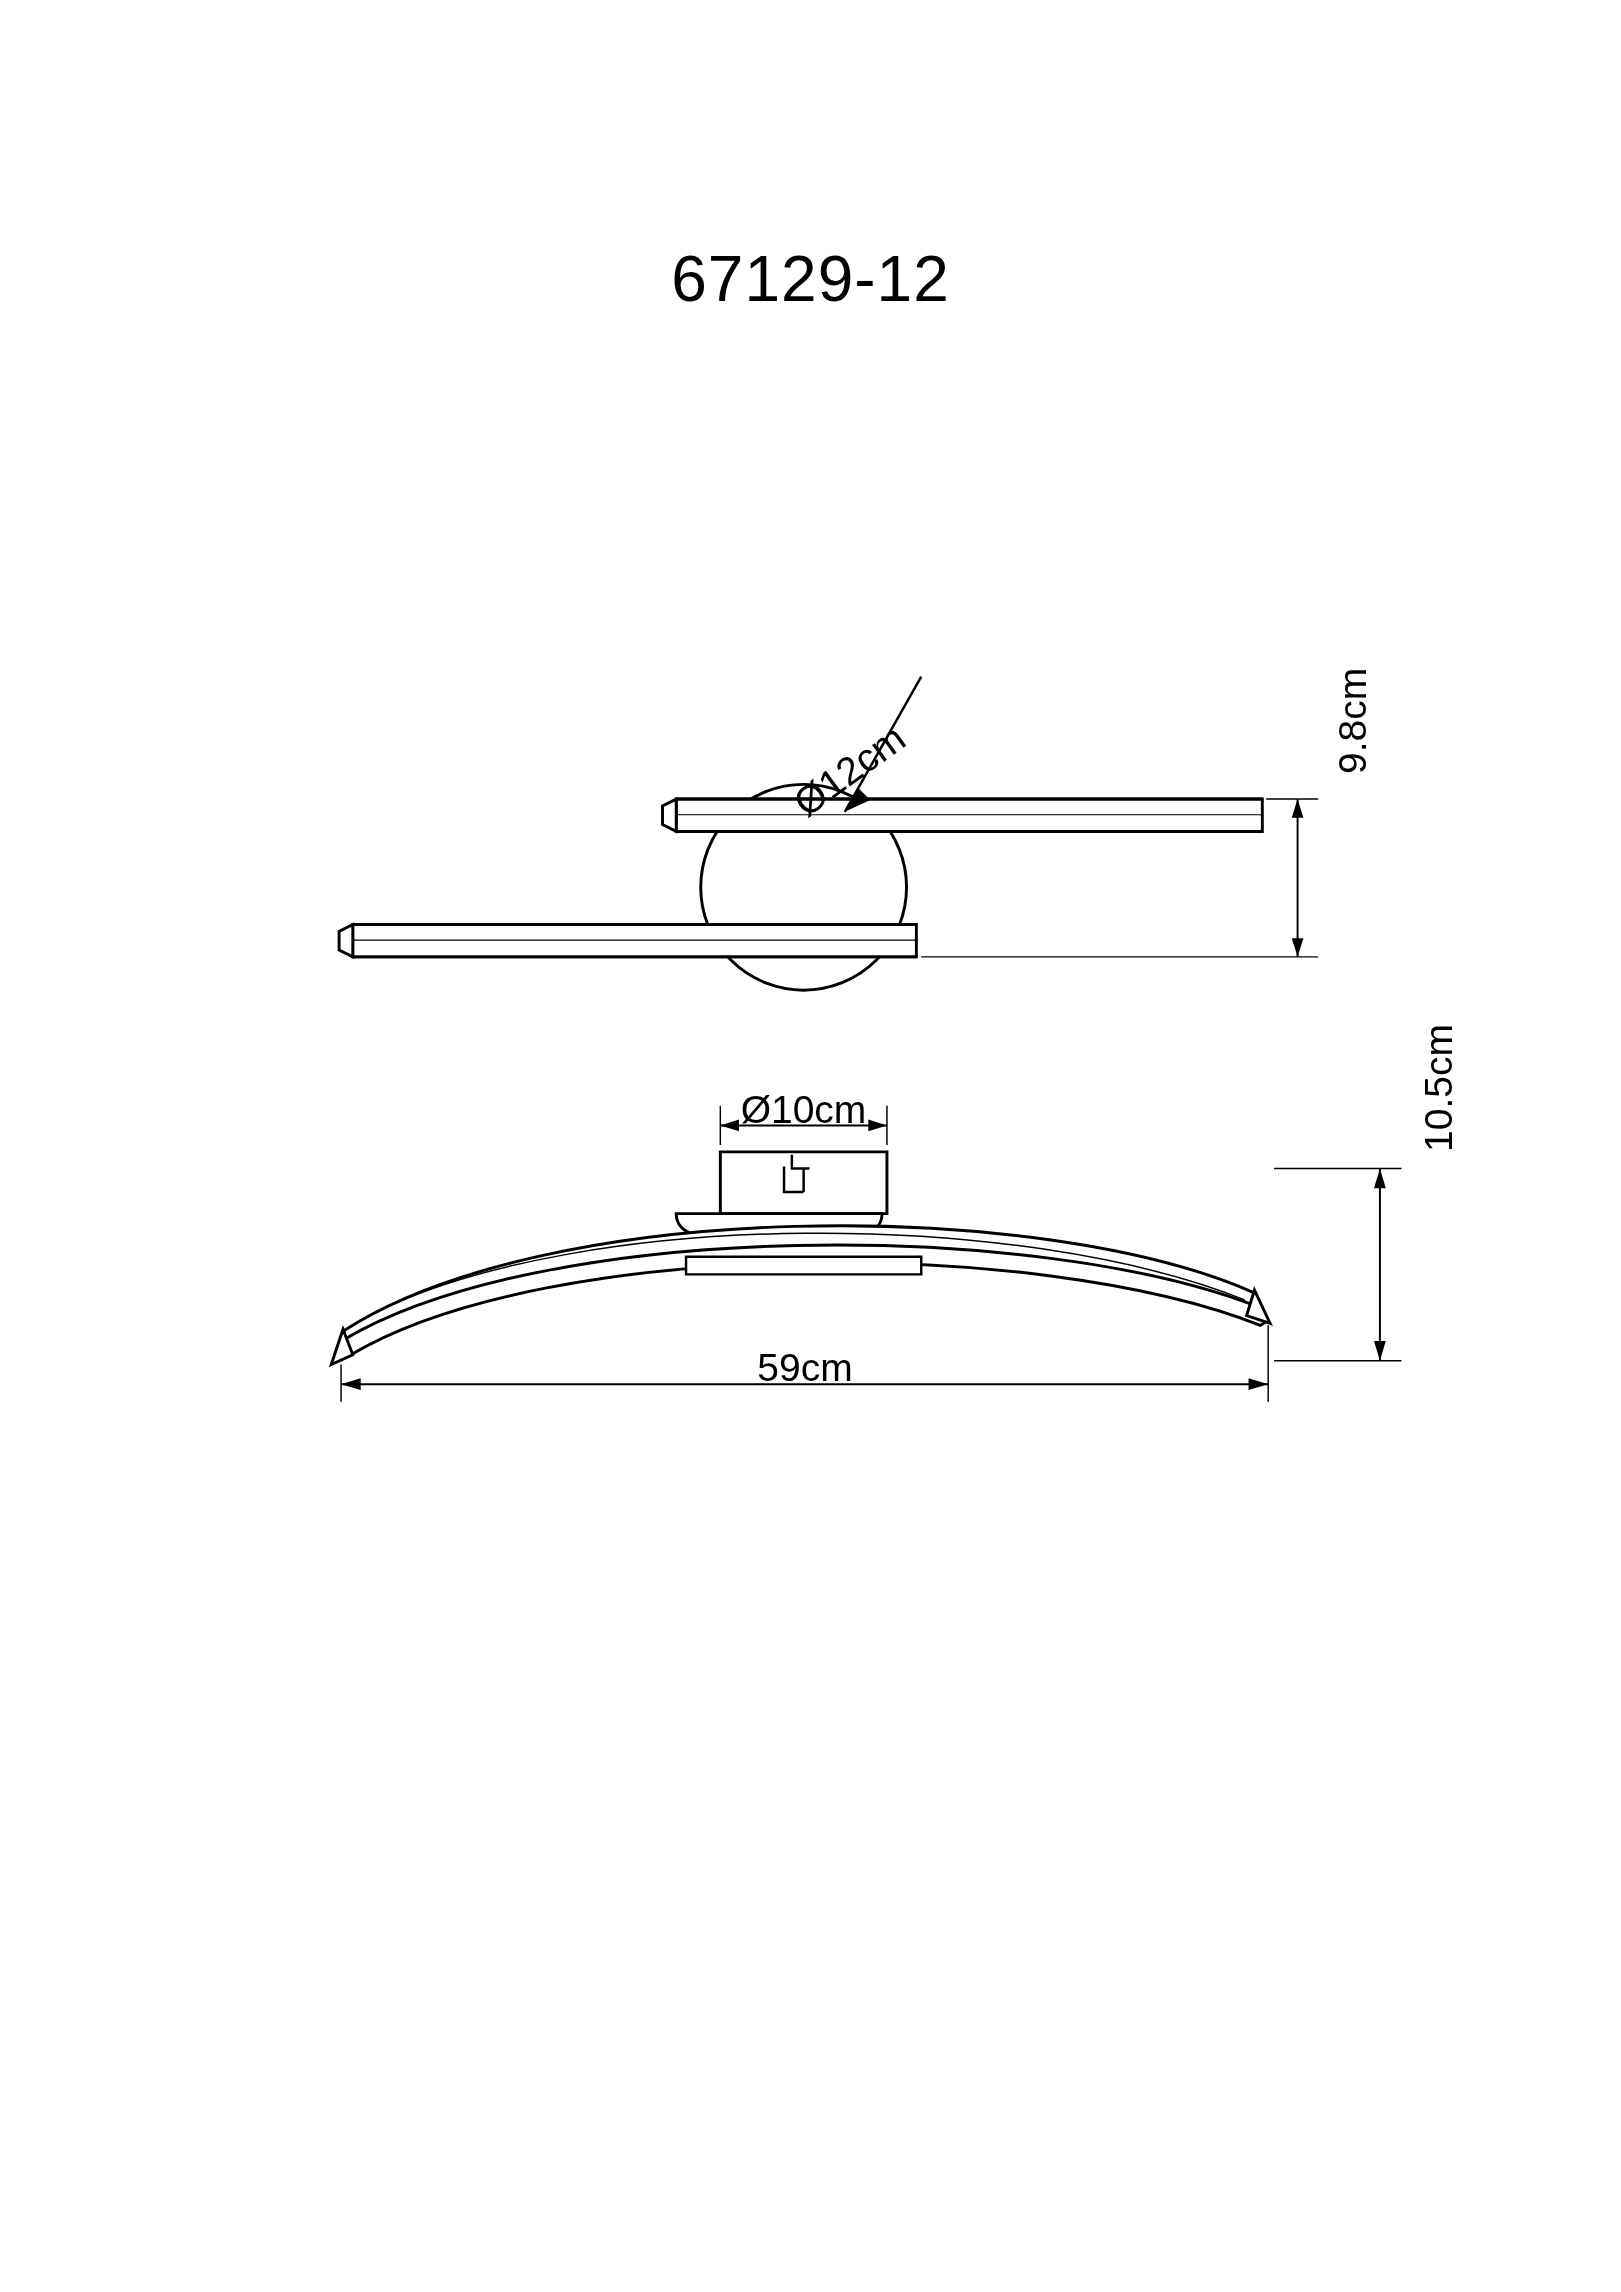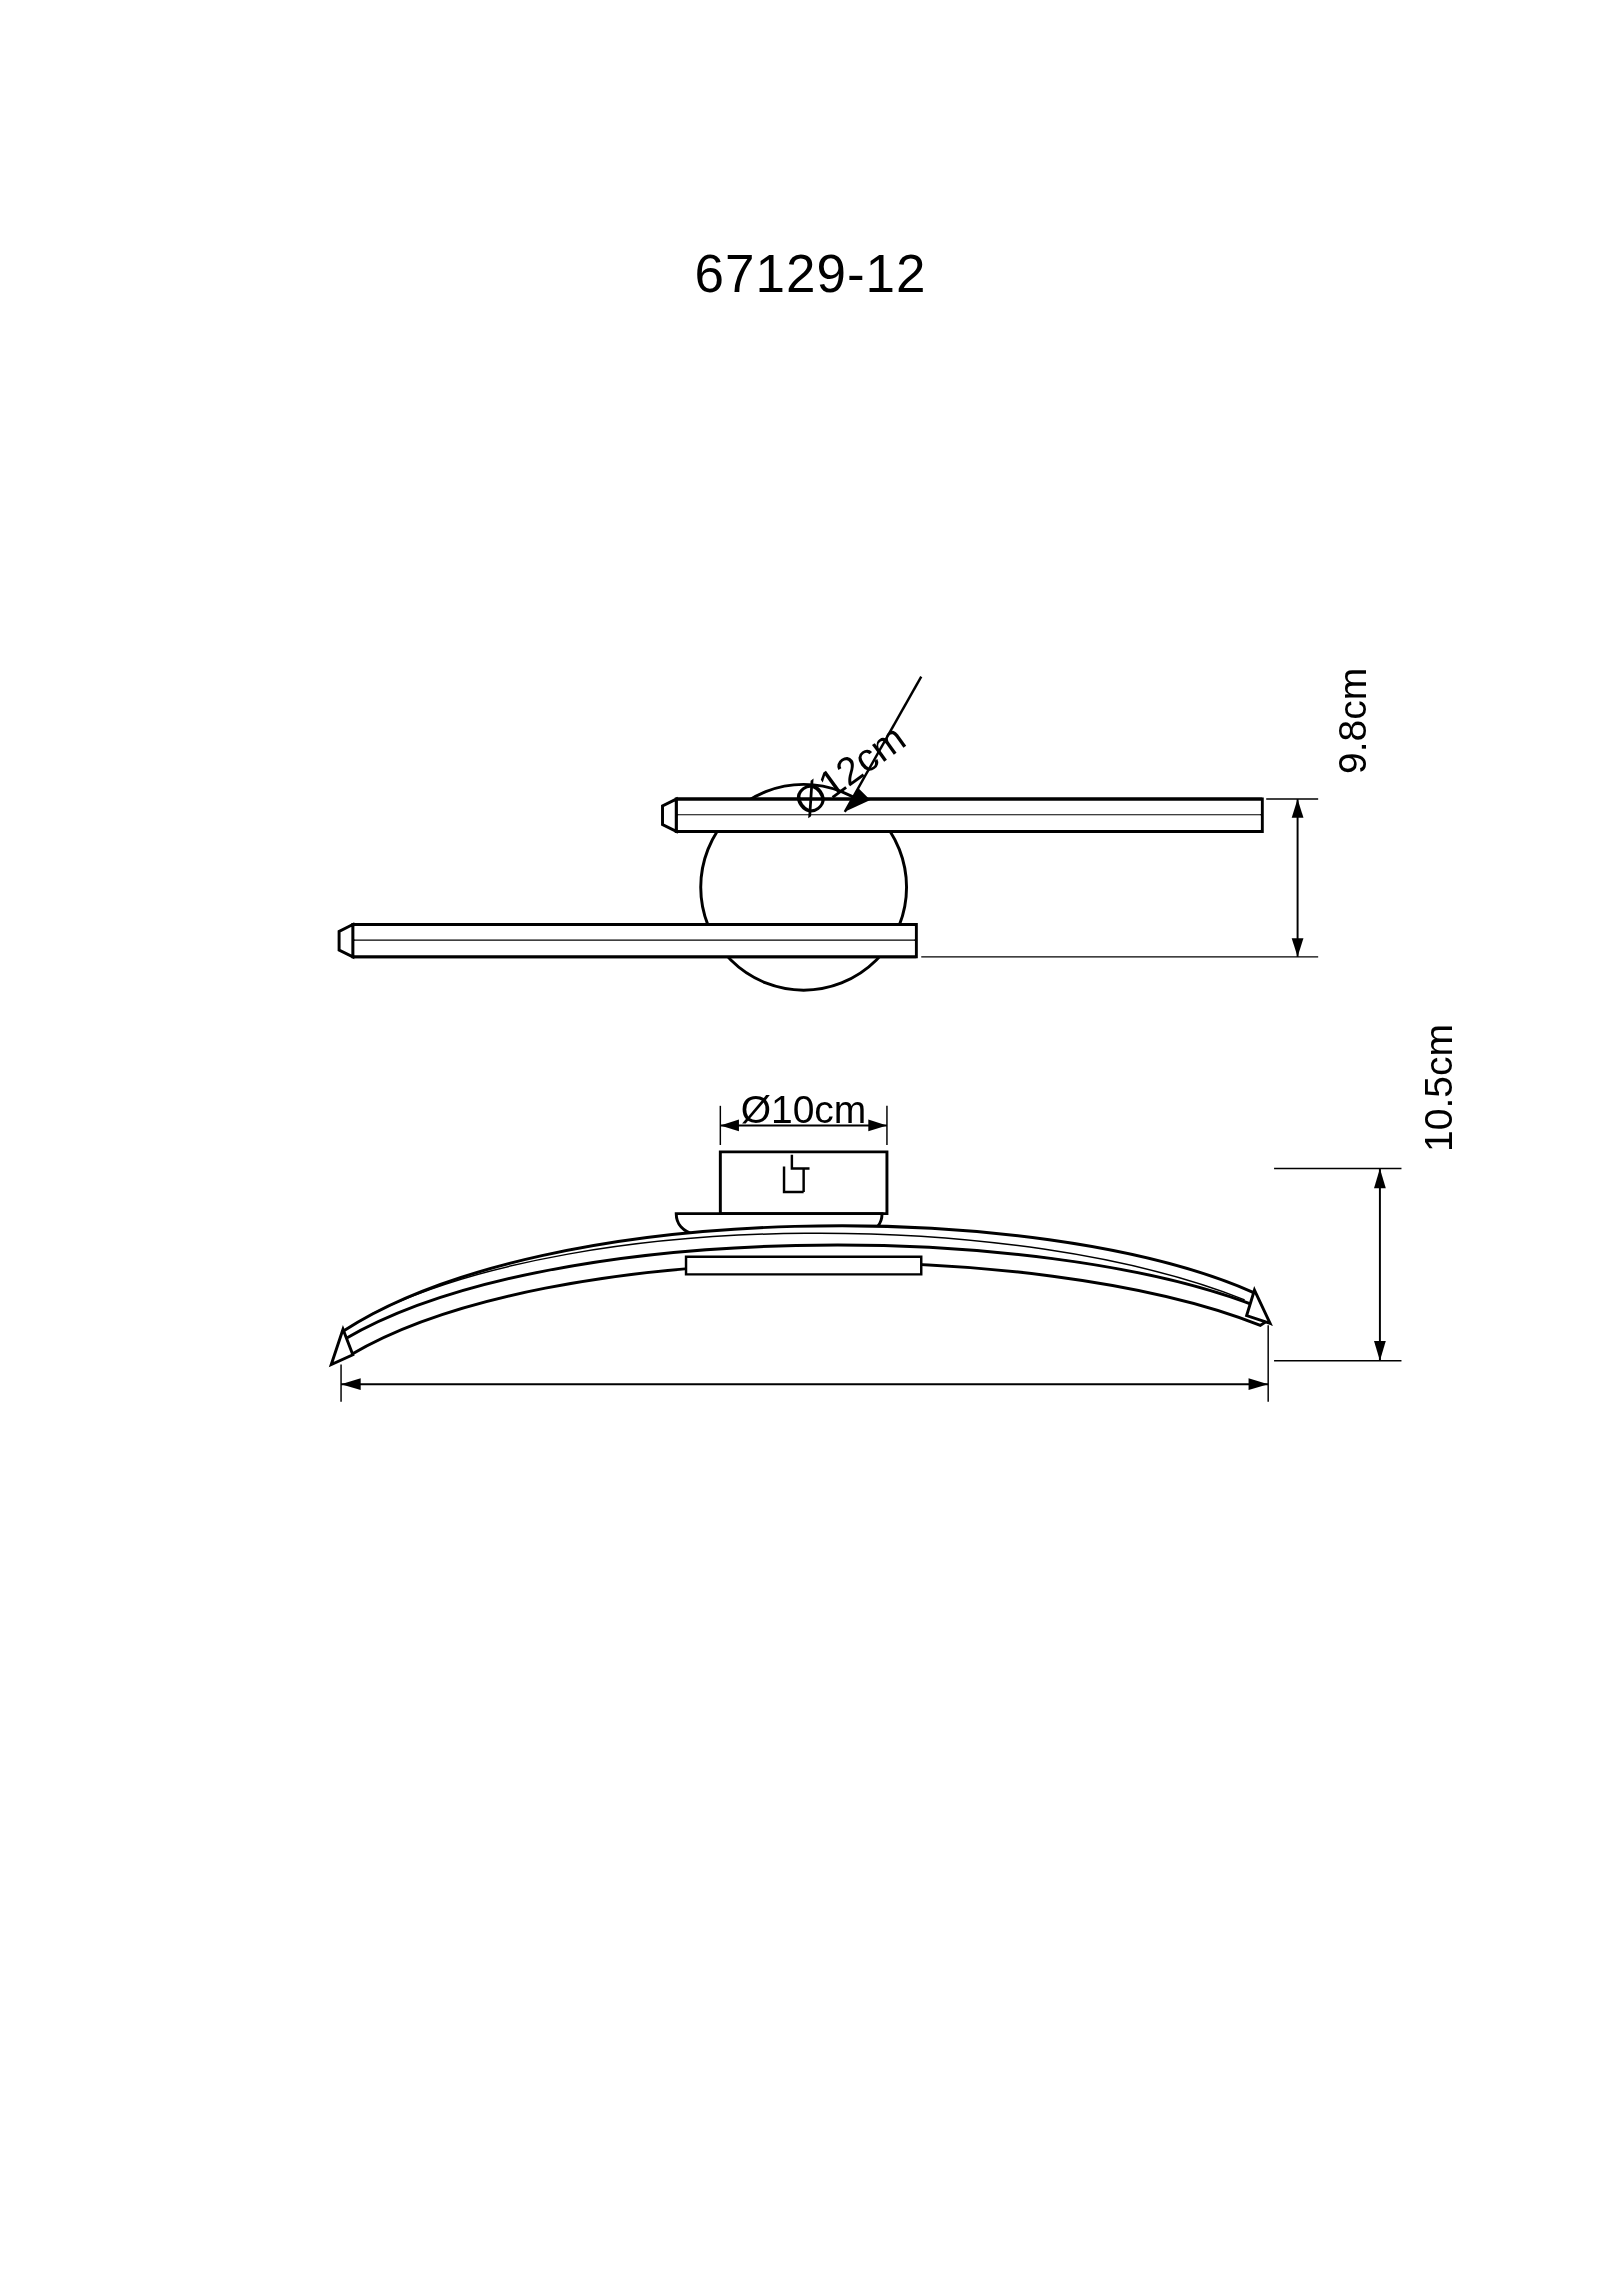--- a/index.html
+++ b/index.html
@@ -19,21 +19,21 @@
     position: relative;
     width: 1621px;
     height: 2293px;
   }
   #title {
     position: absolute;
     top: 247px;
     left: 0;
     width: 1621px;
     text-align: center;
-    font-size: 53px;
+    font-size: 64px;
     font-weight: 400;
     letter-spacing: 1px;
     font-family: "Liberation Sans", sans-serif;
     line-height: 1;
   }
   #drawing {
     position: absolute;
     top: 0;
     left: 0;
   }
@@ -137,15 +137,16 @@
   </svg>
 
   <div class="dimtext rot-neg" style="left:810px; top:784px;">Ø12cm</div>
 
   <div class="dimtext rot90" style="left:1333px; top:774px;">9.8cm</div>
 
   <div class="dimtext" style="left:720px; top:1070px; width:167px; text-align:center;margin-top:20px;">Ø10cm</div>
 
   <div class="dimtext rot90" style="left:1419px; top:1152px;">10.5cm</div>
 
+  <div class="dimtext" style="left:609px; top:1348px; width:392px; text-align:center;">59cm</div>
 
 </div>
 
 
 </body></html>

